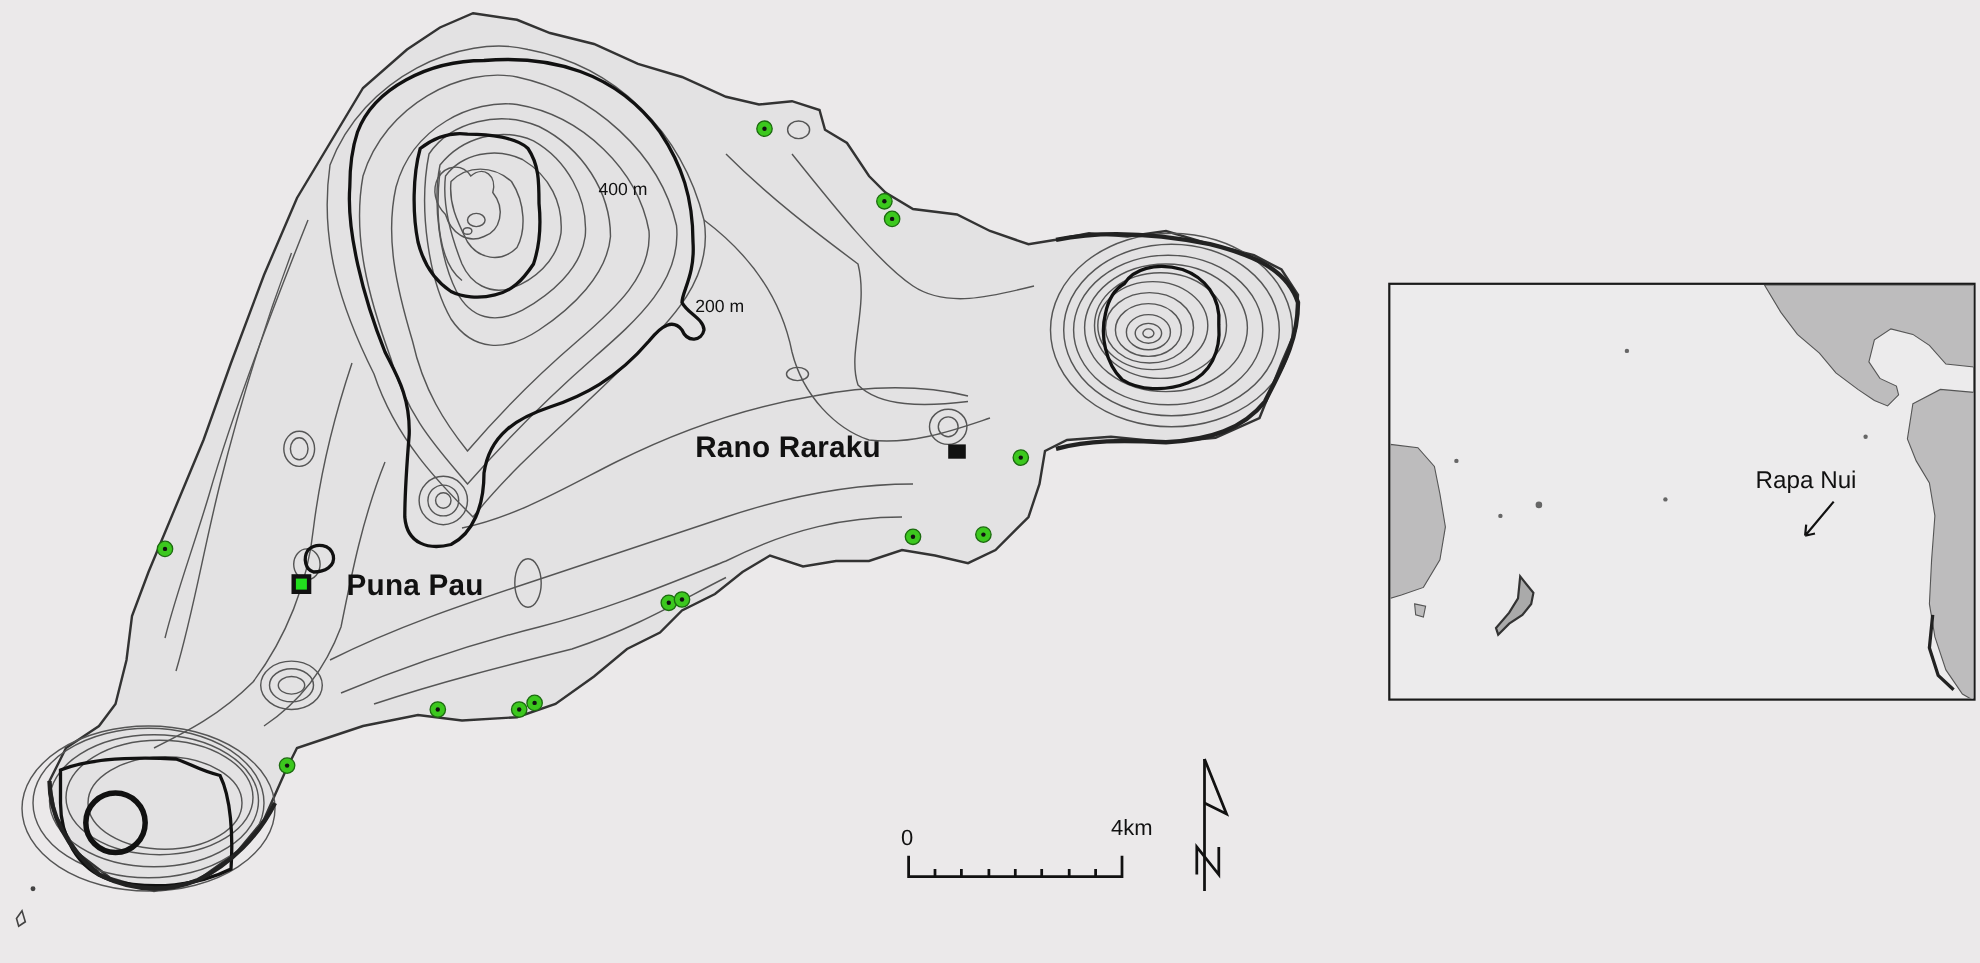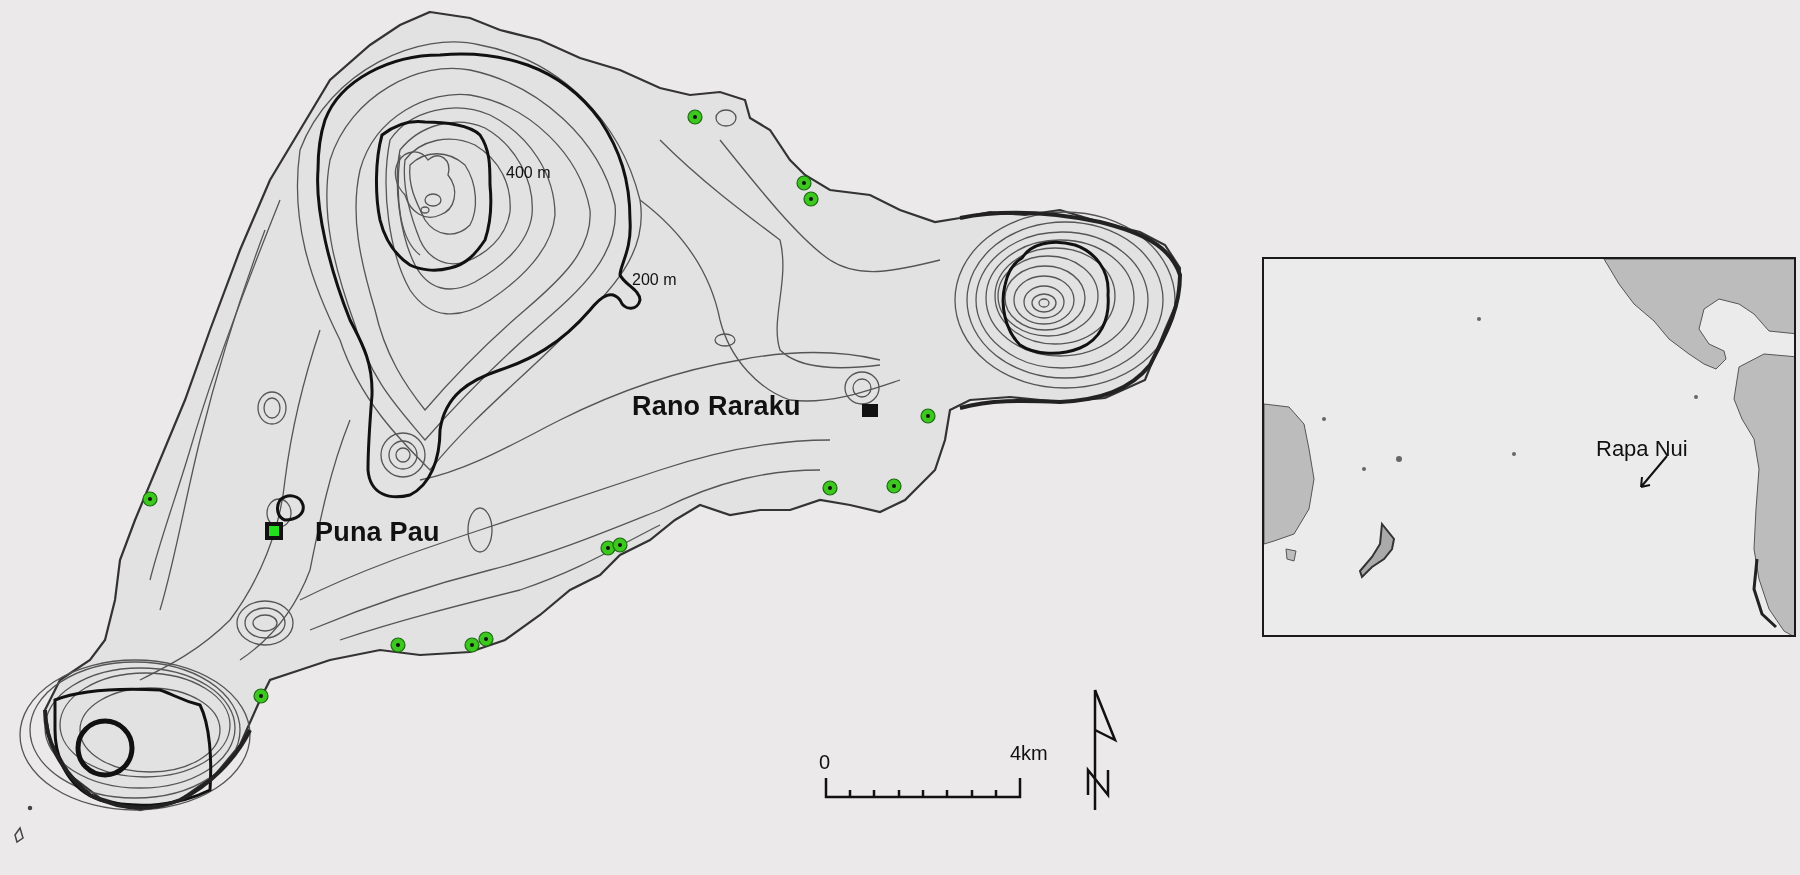--- a/index.html
+++ b/index.html
@@ -177,21 +177,21 @@
     <path d="M 850 797 L 850 790 M 874 797 L 874 790 M 899 797 L 899 790 M 923 797 L 923 790 M 947 797 L 947 790 M 972 797 L 972 790 M 996 797 L 996 790"></path>
   </g>
 
   <g stroke="#111" stroke-width="2.5" fill="none">
     <path d="M 1095 690 L 1095 810"></path>
     <path d="M 1095 690 L 1115 740 L 1095 730"></path>
     <path d="M 1088 795 L 1088 770 L 1108 795 L 1108 770"></path>
   </g>
 </svg>
 
-<div class="lbl contour-label" style="left:478px; top:164px;padding-left:28px;">400 m</div>
+<div class="lbl contour-label" style="left:516px; top:164px;padding-left:28px;">400 m</div>
 <div class="lbl contour-label" style="left:632px; top:251px;margin-top:20px;">200 m</div>
 <div class="lbl site-label" style="left:632px; top:391px;text-align:right;">Rano Raraku</div>
 <div class="lbl site-label" style="left:315px; top:517px;">Puna Pau</div>
 <div class="lbl scale-label" style="left:819px; top:751px;">0</div>
 <div class="lbl scale-label" style="left:1010px; top:742px;">4km</div>
 
 <div class="inset">
   <svg width="534" height="380" viewBox="0 0 534 380">
 
     <path fill="#bdbcbd" stroke="#555" stroke-width="1" d="M 340 0 L 534 0 L 534 75 L 505 72 L 490 55 L 475 45 L 455 40 L 440 50 L 435 70 L 445 85 L 460 92 L 462 100 L 452 110 L 440 105 L 425 95 L 405 80 L 390 62 L 370 45 L 355 25 Z"></path>
@@ -208,14 +208,14 @@
       <circle cx="135" cy="200" r="3"></circle>
         <circle cx="100" cy="210" r="2"></circle>
         <circle cx="250" cy="195" r="2"></circle>
       <circle cx="215" cy="60" r="2"></circle>
         <circle cx="432" cy="138" r="2"></circle>
         <circle cx="60" cy="160" r="2"></circle>
     </g>
 
     <path d="M 403 197 L 377 228 M 377 228 L 378 218 M 377 228 L 386 226" stroke="#111" stroke-width="2" fill="none"></path>
   </svg>
-  <div class="lbl inset-label" style="left:332px; top:177px;">Rapa Nui</div>
+  <div class="lbl inset-label" style="left:332px; top:165px;">Rapa Nui</div>
 </div>
 
 </body></html>

